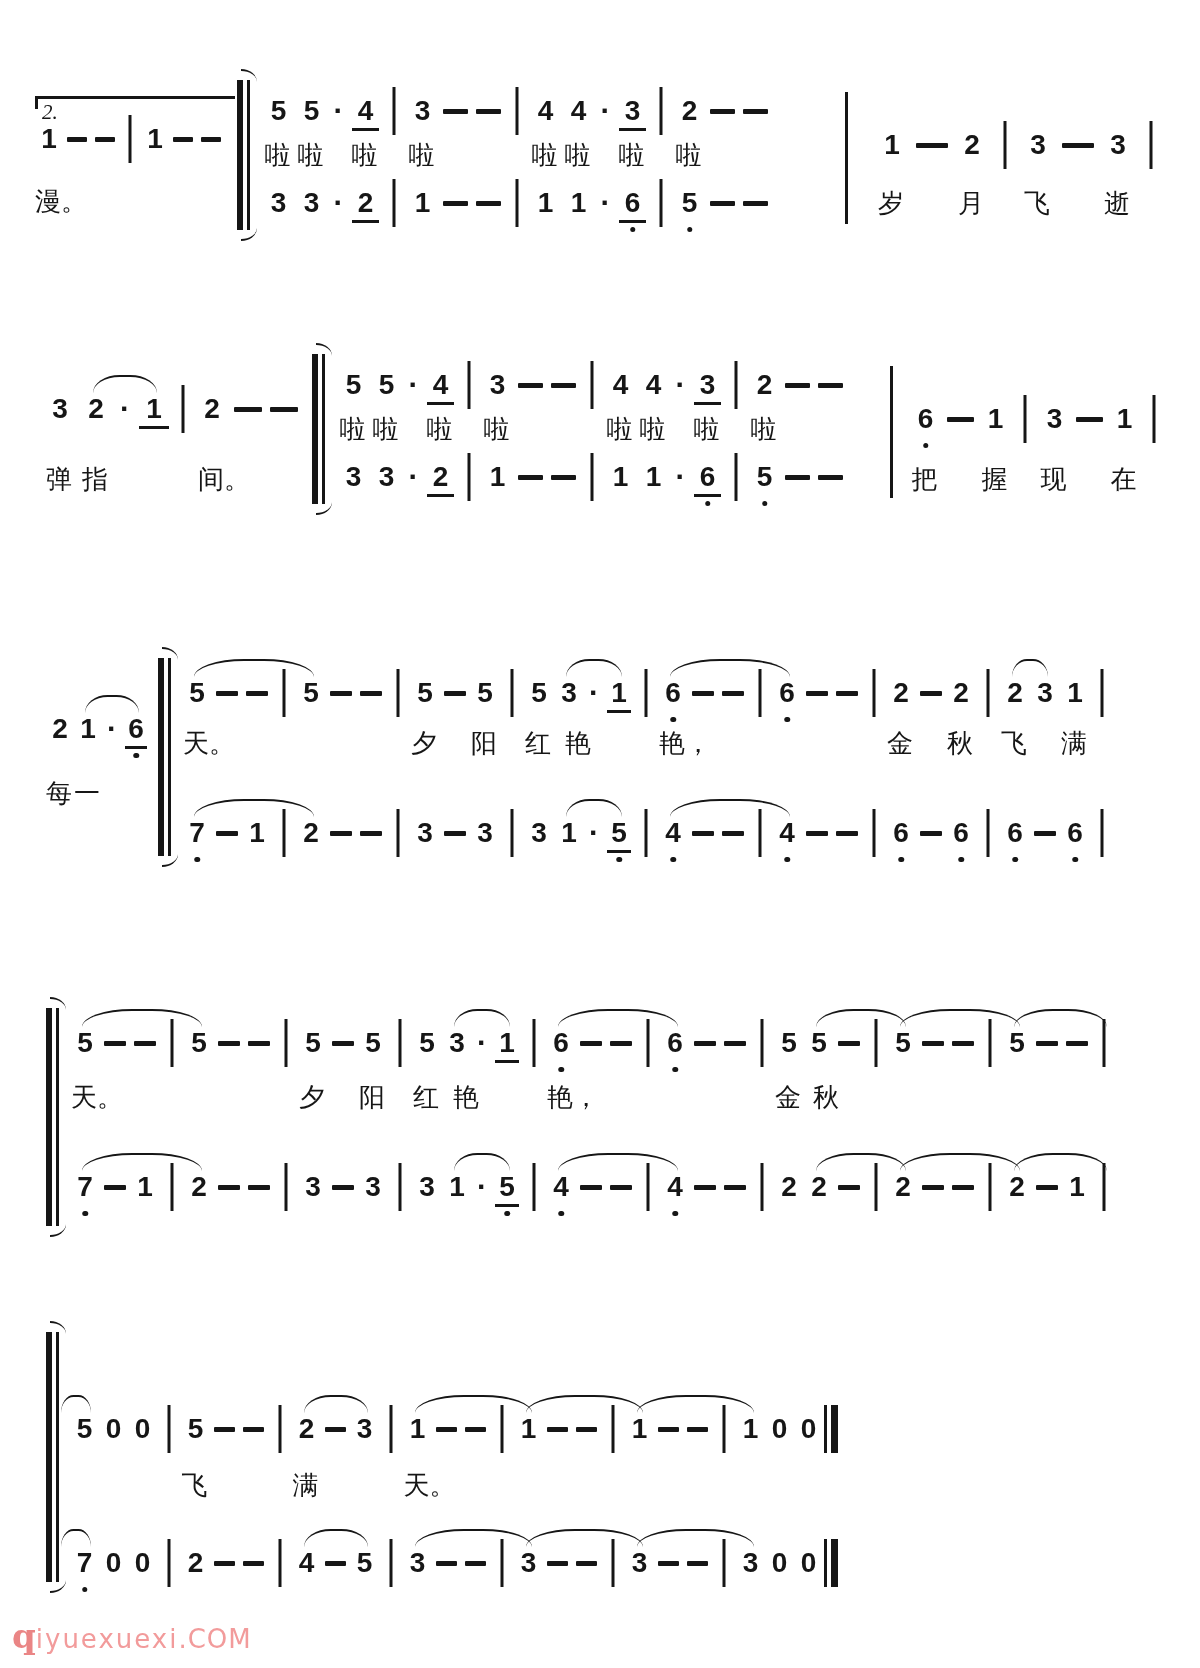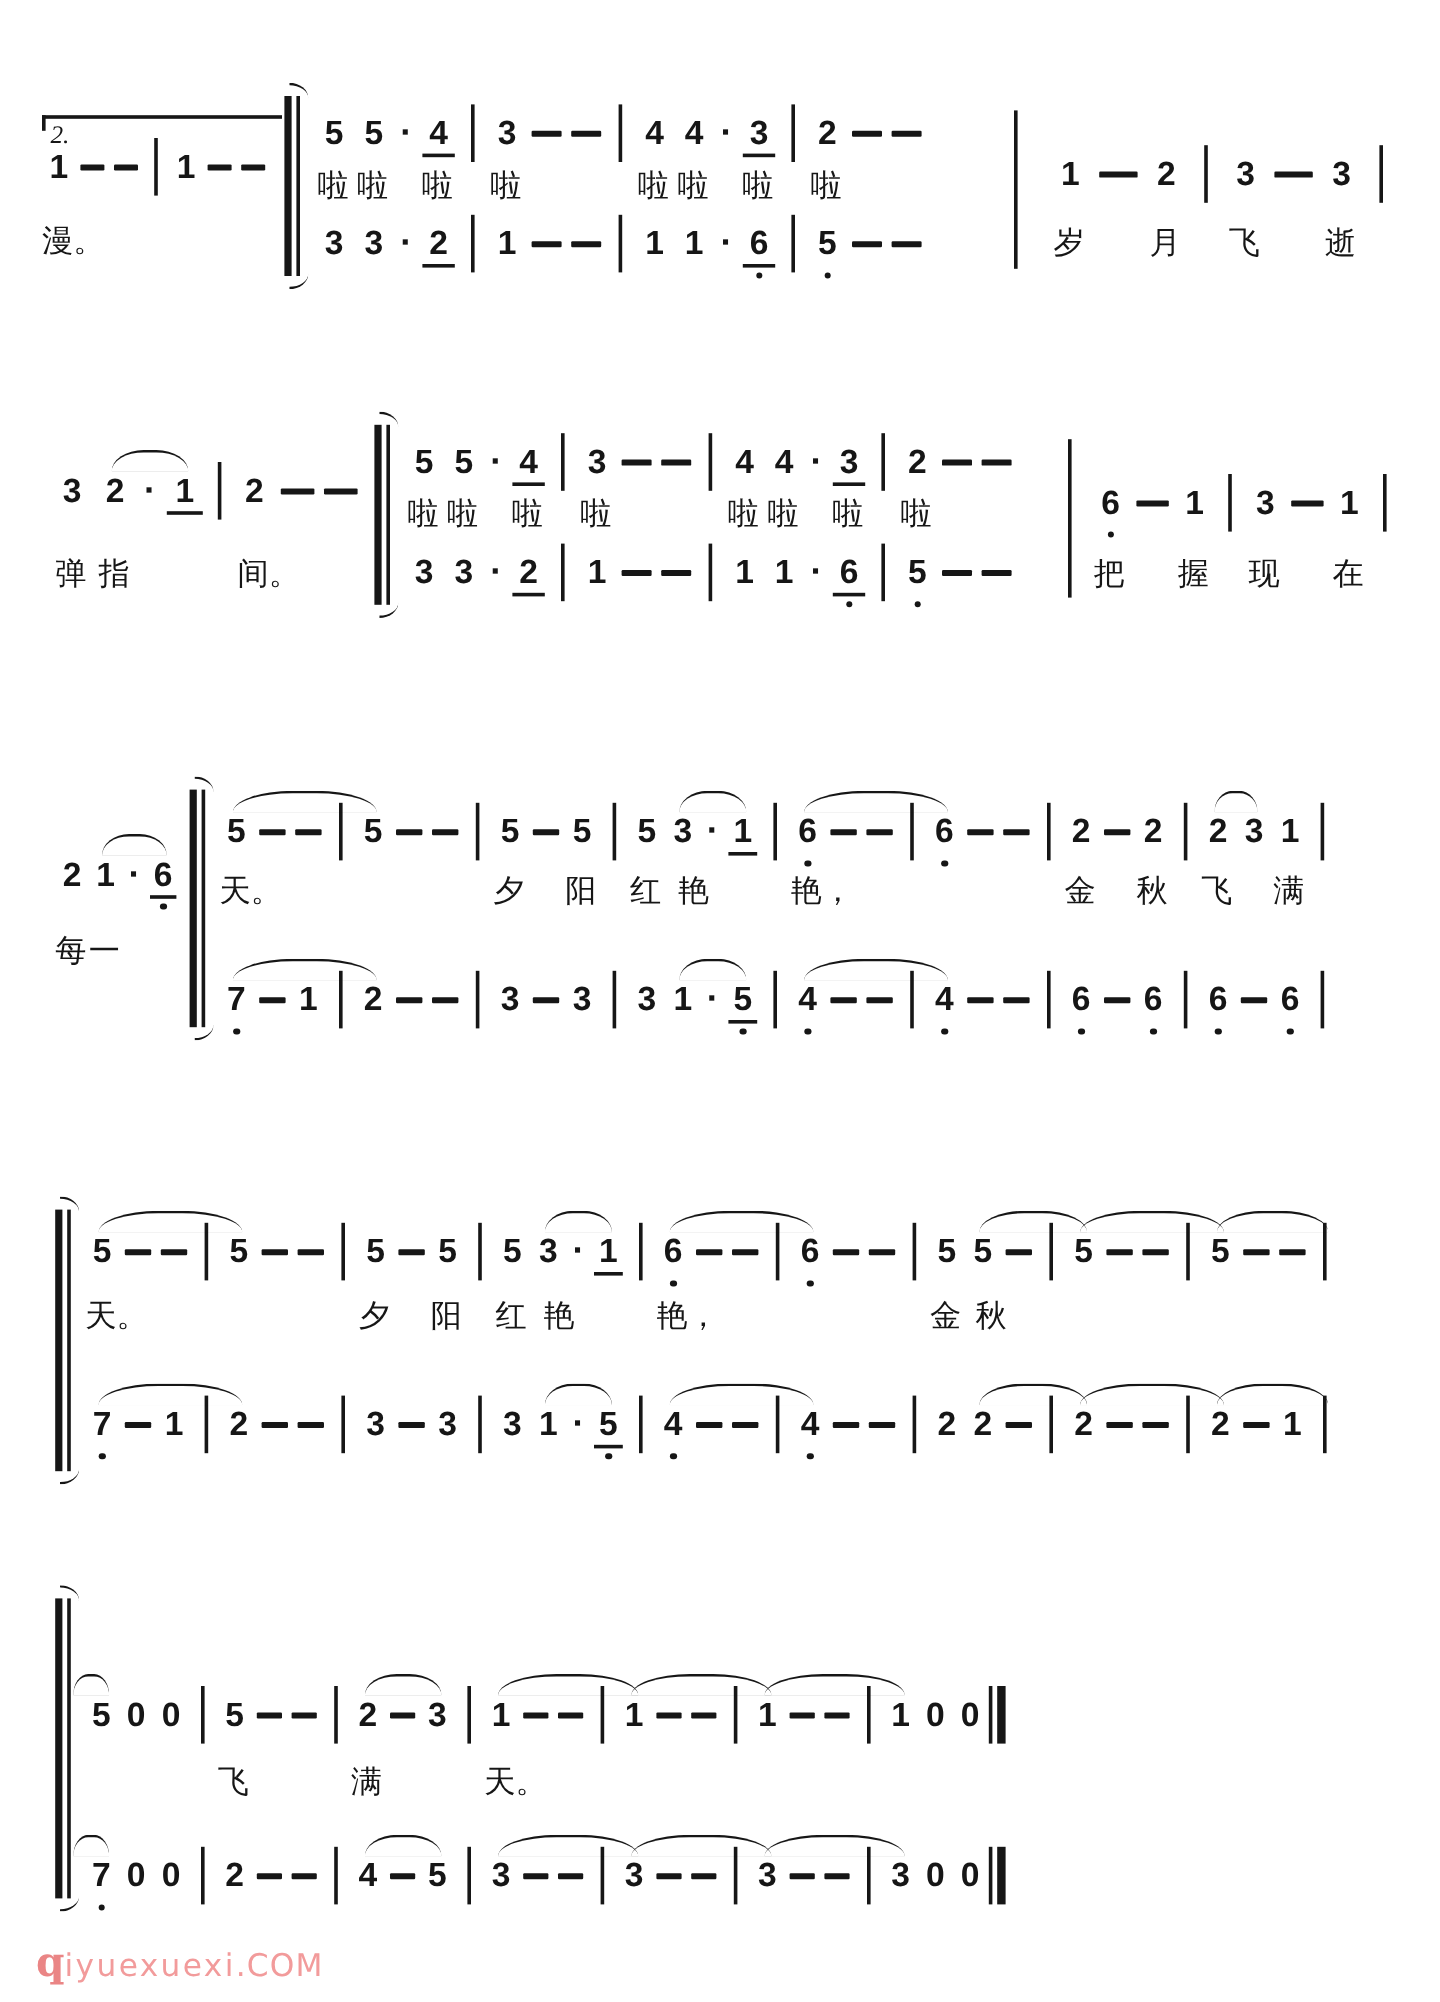--- a/index.html
+++ b/index.html
@@ -25,21 +25,21 @@
              border-top:2.5px solid #161616;border-radius:0 100% 0 0;}
   .ob-hook-b{position:absolute;left:4px;bottom:-11px;width:16px;height:11px;
              border-bottom:2.5px solid #161616;border-radius:0 0 100% 0;}
   .tallbar{position:absolute;width:3px;background:#161616;}
   .fe-thin{position:absolute;left:1px;top:-7px;width:3px;height:48px;background:#161616;}
   .fe-thick{position:absolute;left:8px;top:-7px;width:7px;height:48px;background:#161616;}
   #volta{position:absolute;}
   .v-line{position:absolute;left:0;top:0;height:2.5px;background:#161616;width:100%;}
   .v-tick{position:absolute;left:0;top:0;width:2.5px;height:13px;background:#161616;}
   .v-label{position:absolute;left:7px;top:4px;font:italic 21px "Liberation Serif",serif;color:#161616;}
-  #watermark{position:absolute;left:30px;top:1616px;white-space:nowrap;}
+  #watermark{position:absolute;left:12px;top:1616px;white-space:nowrap;}
   .wm-q{font:bold 34px "DejaVu Serif",serif;color:#ea8585;}
   .wm-rest{font:26px "DejaVu Sans",sans-serif;color:#f29b9b;letter-spacing:2px;}
   .wm-suffix{font:26px "DejaVu Sans",sans-serif;color:#f29b9b;letter-spacing:1px;}
 </style>
 </head>
 <body>
 
 <div id="page">
   <div id="volta" style="left: 35px; top: 96px; width: 200px;">
     <div class="v-line"></div>

